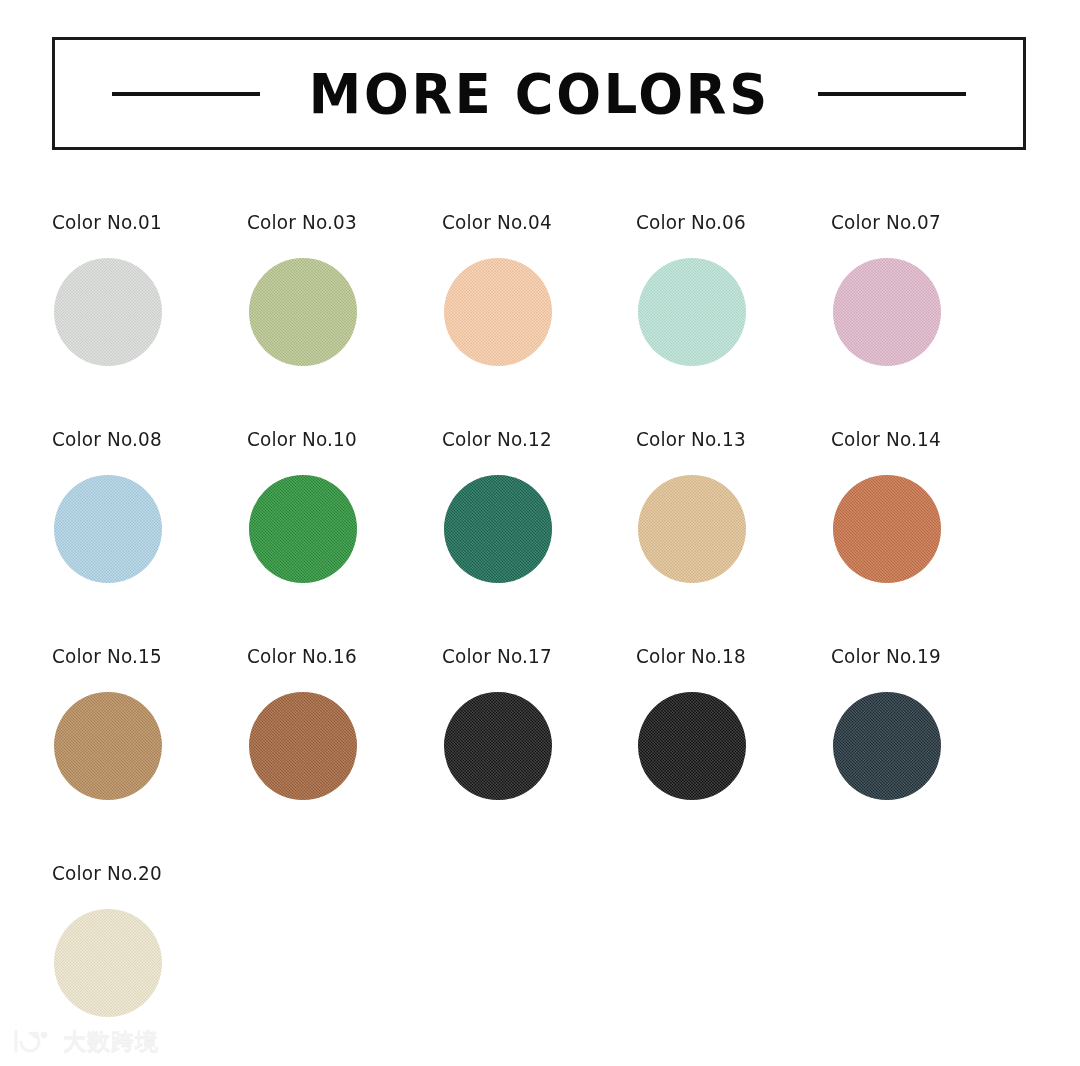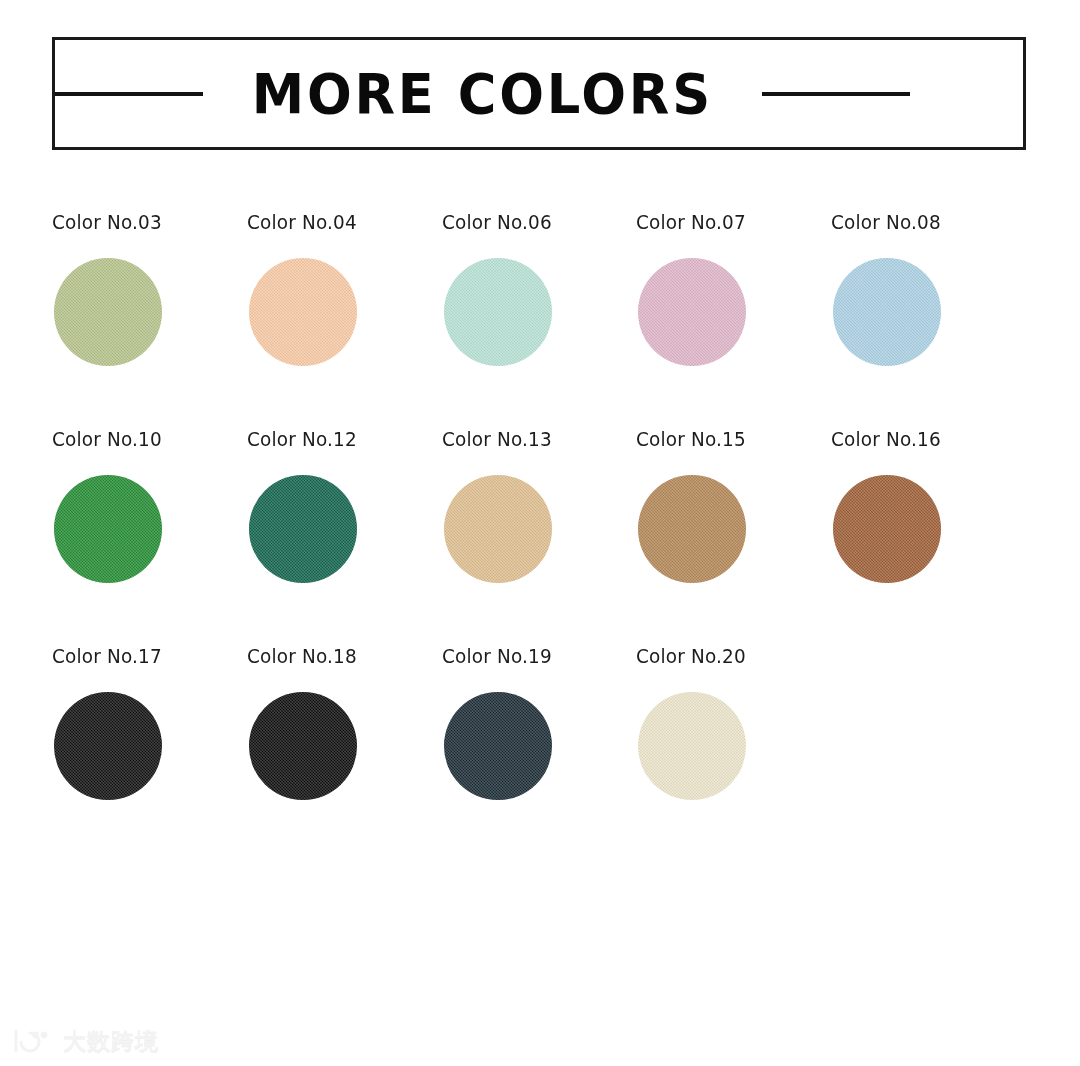--- a/index.html
+++ b/index.html
@@ -19,21 +19,21 @@
   #header-banner {
     position: absolute;
     left: 52px;
     top: 37px;
     width: 974px;
     height: 113px;
     border: 3px solid #1a1a1a;
     box-sizing: border-box;
     display: flex;
     align-items: center;
-    justify-content: flex-start;
+    justify-content: center;
     gap: 34px;
   }
   .banner-rule {
     height: 4px;
     background: #131313;
     flex: 0 0 auto;
   }
   #banner-rule-left  { width: 148px; }
   #banner-rule-right { width: 148px; }
   #banner-title {
@@ -124,20 +124,24 @@
 <body style="background: rgb(255, 255, 255);">
 
 <div id="header-banner">
   <div class="banner-rule" id="banner-rule-left"></div>
   <div id="banner-title">MORE COLORS</div>
   <div class="banner-rule" id="banner-rule-right"></div>
 </div>
 
 <div id="swatch-grid">
 
+  <div class="swatch-cell">
+    <div class="swatch-label">Color No.01</div>
+    <div class="swatch-circle" style="background: rgb(214, 216, 214);"></div>
+  </div>
 
 
   <div class="swatch-cell">
     <div class="swatch-label">Color No.03</div>
     <div class="swatch-circle" style="background: rgb(179, 192, 136);"></div>
   </div>
 
   <div class="swatch-cell">
     <div class="swatch-label">Color No.04</div>
     <div class="swatch-circle" style="background: rgb(246, 199, 162);"></div>
@@ -169,20 +173,24 @@
   <div class="swatch-cell">
     <div class="swatch-label">Color No.12</div>
     <div class="swatch-circle" style="background: rgb(13, 97, 73);"></div>
   </div>
 
   <div class="swatch-cell">
     <div class="swatch-label">Color No.13</div>
     <div class="swatch-circle" style="background: rgb(221, 188, 140);"></div>
   </div>
 
+  <div class="swatch-cell">
+    <div class="swatch-label">Color No.14</div>
+    <div class="swatch-circle" style="background: rgb(195, 105, 62);"></div>
+  </div>
 
   <div class="swatch-cell">
     <div class="swatch-label">Color No.15</div>
     <div class="swatch-circle" style="background: rgb(176, 132, 82);"></div>
   </div>
 
   <div class="swatch-cell">
     <div class="swatch-label">Color No.16</div>
     <div class="swatch-circle" style="background: rgb(155, 90, 50);"></div>
   </div>

